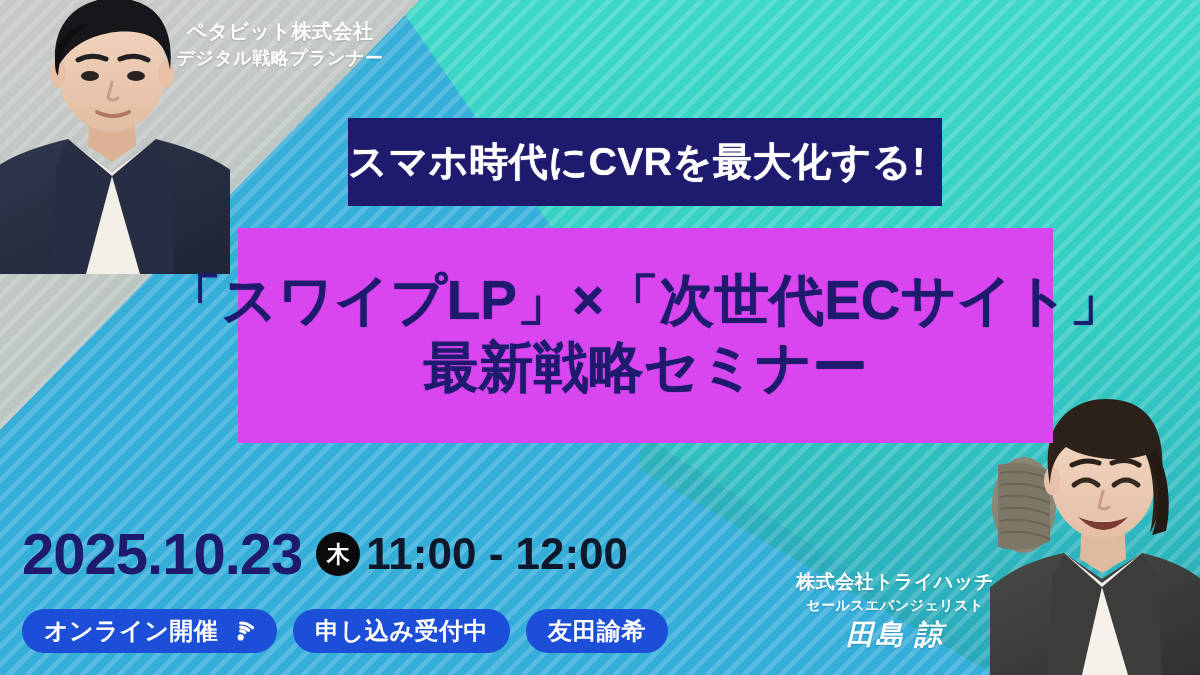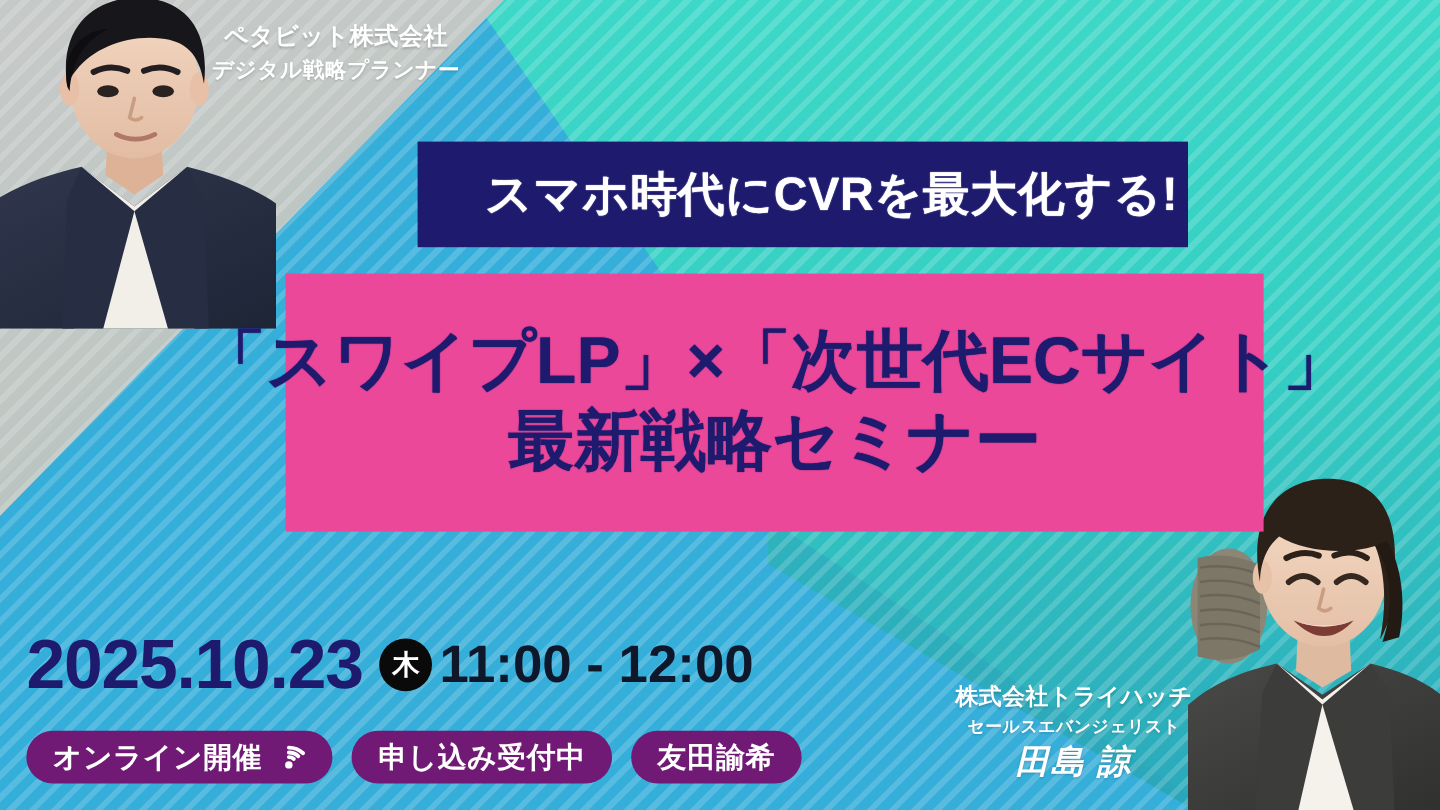--- a/index.html
+++ b/index.html
@@ -76,31 +76,31 @@
   .spk-left{left:170px;top:20px;width:220px;}
   .spk-right{right:185px;bottom:24px;width:240px;}
   .spk-right .co{font-size:19px;}
   .spk-right .role{font-size:14px;}
   .spk-right .nm{font-size:28px;font-style:italic;}
 
   
   .kicker{
     position:absolute;left:348px;top:118px;width:594px;height:88px;
     background:#1e1a6e;
-    display:flex;align-items:center;justify-content:center;padding-left:48px;
+    display:flex;align-items:center;
   }
   .kicker span{
     color:#ffffff;font-size:39px;font-weight:700;letter-spacing:.5px;
     white-space:nowrap;
     text-shadow:0 0 1px #fff;
   }
 
   .titlebox{
     position:absolute;left:238px;top:228px;width:815px;height:215px;
-    background:#ec4899;
+    background:#d946ef;
     display:flex;flex-direction:column;align-items:center;justify-content:center;
   }
   .titlebox .l1,.titlebox .l2{
     color:#1e1a6e;font-weight:700;white-space:nowrap;letter-spacing:0px;
     text-shadow:0 0 1px #1e1a6e;
   }
   .titlebox .l1{font-size:55px;line-height:1.16;}
   .titlebox .l2{font-size:55px;line-height:1.25;}
 
   
@@ -122,21 +122,21 @@
   .timeval{
     color:#0f172a;font-size:44px;font-weight:700;letter-spacing:0px;line-height:1;
   }
 
   
   .pills{
     position:absolute;left:22px;bottom:22px;
     display:flex;align-items:center;gap:16px;
   }
   .pill{
-    background:#701a75;color:#ffffff;
+    background:#1d4ed8;color:#ffffff;
     border-radius:24px;height:44px;
     display:flex;align-items:center;justify-content:center;
     padding:0 22px;
     font-size:24px;font-weight:700;letter-spacing:.5px;
     white-space:nowrap;
   }
   .pill .wifi{display:inline-flex;margin-left:10px;align-items:center;}
 </style>
 </head>
 <body>

